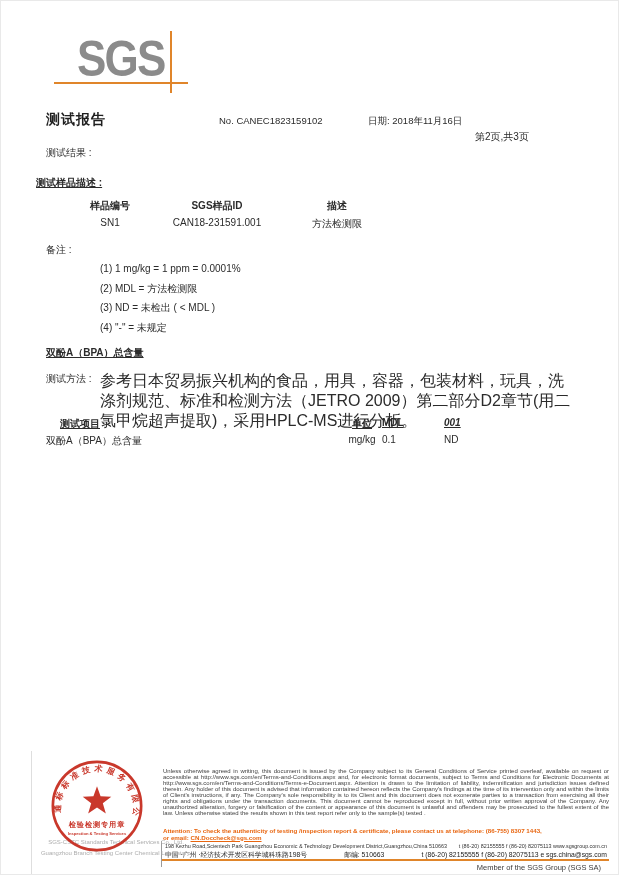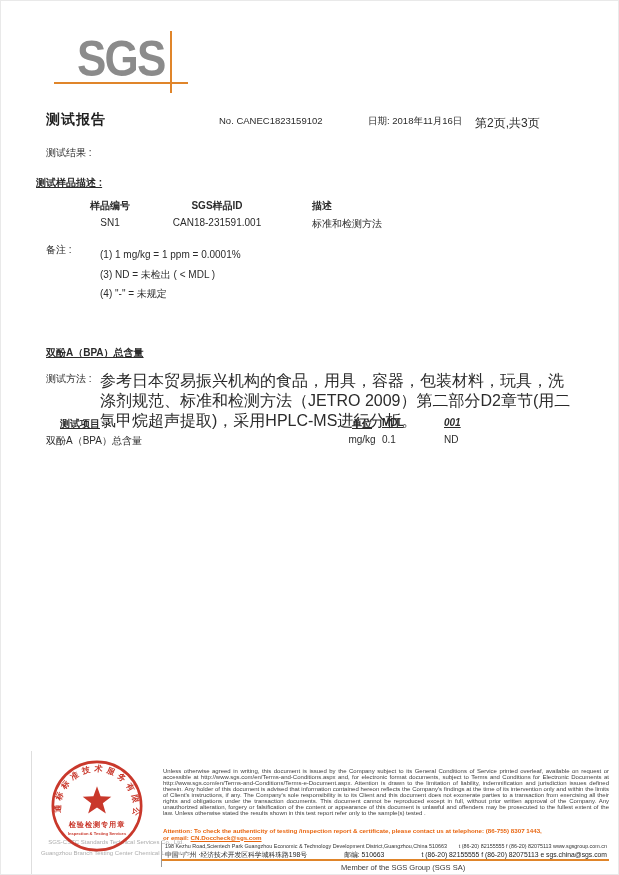--- a/index.html
+++ b/index.html
@@ -27,32 +27,32 @@
     transform: scaleX(0.88); transform-origin: left top;
     line-height: 1;
   }
   .logo-hline { left: 53px; top: 81px; width: 134px; height: 2px; background: #e0852a; }
   .logo-vline { left: 169px; top: 30px; width: 2px; height: 62px; background: #e0852a; }
 
   
   .doc-title { left: 45px; top: 110px; font-size: 14px; font-weight: bold; color: #1f1f1f; letter-spacing: 1px; }
   .report-no { left: 218px; top: 114px; font-size: 9.5px; color: #2b2b2b; }
   .report-date { left: 367px; top: 114px; font-size: 9.5px; color: #2b2b2b; }
-  .page-info { left: 474px; top: 114px; font-size: 12px; color: #2b2b2b; text-align: right; }
+  .page-info { left: 474px; top: 129px; font-size: 10px; color: #2b2b2b; text-align: right; }
 
   
   .cn { font-size: 10px; color: #2b2b2b; }
   .results-label { left: 45px; top: 145px; }
   .sample-heading { left: 35px; top: 175px; font-weight: bold; text-decoration: underline; }
   .sample-table { left: 53px; top: 198px; display: grid; grid-template-columns: 112px 102px auto; row-gap: 4px; }
   .sample-table .hcell { font-weight: bold; }
   .sample-table .c { text-align: center; }
-  .sample-table .l { text-align: left; padding-left: 44px; }
+  .sample-table .l { text-align: center; padding-left: 44px; }
   .remarks-heading { left: 45px; top: 242px; }
-  .remarks-list { left: 99px; top: 244px; line-height: 19.5px; }
+  .remarks-list { left: 99px; top: 258px; line-height: 19.5px; }
   .bpa-heading { left: 45px; top: 345px; font-weight: bold; text-decoration: underline; }
   .method-label { left: 45px; top: 371px; }
   .method-text { left: 99px; top: 370px; width: 478px; line-height: 20px; font-size: 16px; }
 
   .result-table-header { top: 416px; }
   .result-table-row { top: 433px; }
   .rt-c1h { left: 59px; font-weight: bold; text-decoration: underline; }
   .rt-c1 { left: 45px; }
   .rt-c2 { left: 325px; width: 72px; text-align: center; }
   .rt-c3 { left: 381px; width: 46px; }
@@ -90,21 +90,21 @@
     left: 164px; top: 842px; width: 442px;
     font-size: 5.4px; color: #333;
     display: flex; justify-content: space-between; white-space: nowrap;
   }
   .addr-line2 {
     left: 164px; top: 849px; width: 442px;
     font-size: 6.8px; color: #222;
     display: flex; justify-content: space-between; white-space: nowrap; align-items: baseline;
   }
   .orange-rule { left: 161px; top: 858px; width: 447px; height: 2px; background: #e0852a; }
-  .member-line { left: 340px; top: 862px; width: 260px; text-align: left; font-size: 7.5px; color: #3a3a3a; }
+  .member-line { left: 340px; top: 862px; width: 260px; text-align: right; font-size: 7.5px; color: #3a3a3a; }
 </style>
 </head>
 <body>
 
 <div class="page">
 
   <div class="abs logo-text">SGS</div>
   <div class="abs logo-hline"></div>
   <div class="abs logo-vline"></div>
 
@@ -115,26 +115,27 @@
 
   <div class="abs cn results-label">测试结果 :</div>
 
   <div class="abs cn sample-heading">测试样品描述 :</div>
   <div class="abs cn sample-table">
     <div class="hcell c">样品编号</div>
     <div class="hcell c">SGS样品ID</div>
     <div class="hcell l">描述</div>
     <div class="c">SN1</div>
     <div class="c">CAN18-231591.001</div>
-    <div class="l">标准和检测方法</div>
+    <div class="l">方法检测限</div>
   </div>
 
   <div class="abs cn remarks-heading">备注 :</div>
   <div class="abs cn remarks-list">
     <div>(1) 1 mg/kg = 1 ppm = 0.0001%</div>
+    <div>(2) MDL = 方法检测限</div>
     <div>(3) ND = 未检出 ( &lt; MDL )</div>
     <div>(4) "-" = 未规定</div>
   </div>
 
   <div class="abs cn bpa-heading">双酚A（BPA）总含量</div>
   <div class="abs cn method-label">测试方法 :</div>
   <div class="abs cn method-text">参考日本贸易振兴机构的食品，用具，容器，包装材料，玩具，洗涤剂规范、标准和检测方法（JETRO 2009）第二部分D2章节(用二氯甲烷超声提取)，采用HPLC-MS进行分析。</div>
 
   <div class="abs cn result-table-header" style="left:0; width:608px; height:14px;">
     <span class="abs rt-c1h">测试项目</span>

